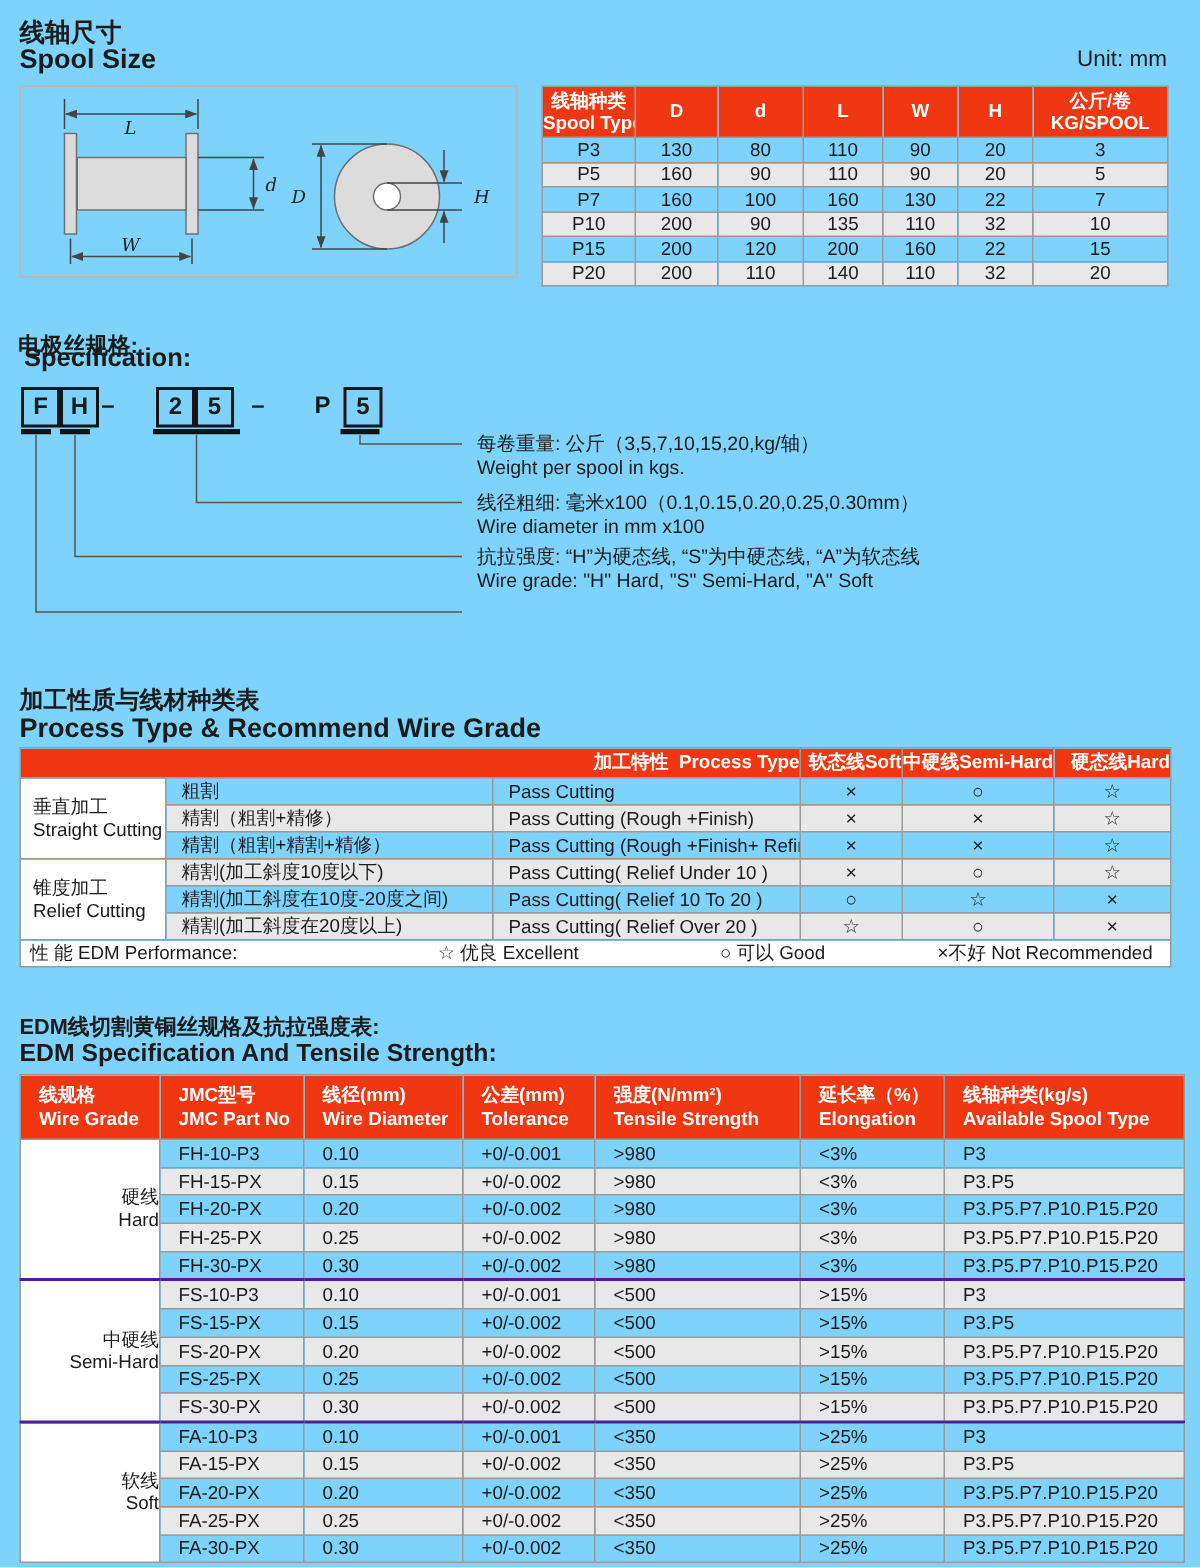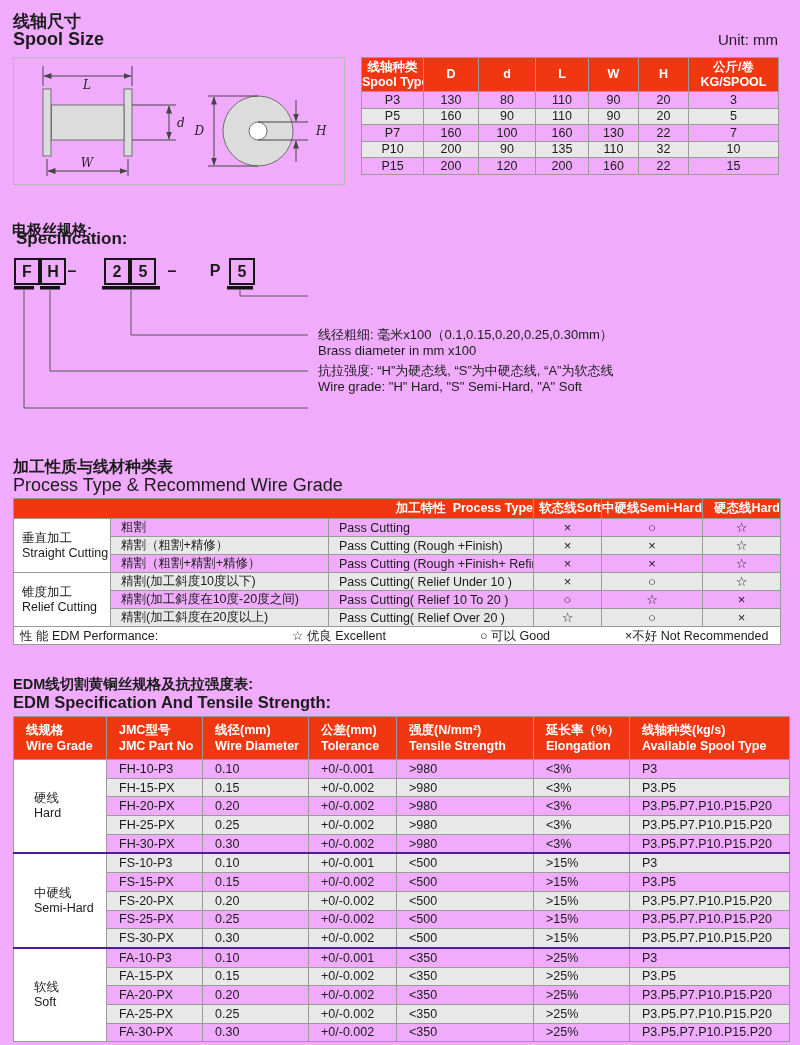--- a/index.html
+++ b/index.html
@@ -1,17 +1,17 @@
 <!DOCTYPE html>
 <html style="--accent: #F03712; --stripe: #E8E8E8;"><head>
 <meta charset="utf-8">
 <style>
   :root{ --accent:#F03712; --stripe:#E8E8E8; }
   html,body{margin:0;padding:0;background:#fff;}
-  .page{position:relative;width:800px;height:1045px;background:#f0abfc;overflow:hidden;
+  .page{position:relative;width:800px;height:1045px;background:#7dd3fc;overflow:hidden;
         font-family:"Liberation Sans","DejaVu Sans",sans-serif;color:#1b1b1b;}
   .abs{position:absolute;}
   .b{font-weight:bold;}
   
   table{border-collapse:collapse;table-layout:fixed;}
   th,td{border:1px solid #9a9a9a;padding:0;font-size:12.5px;white-space:nowrap;overflow:hidden;}
   tr.redh th{background:var(--accent);color:#fff;font-weight:bold;}
   tbody tr:nth-child(even) td{background:var(--stripe);}
   td.gcell{background:#fff !important;margin-top:40px;}
   
@@ -27,30 +27,30 @@
   .mark{text-align:center;font-size:13px;}
   .process-table td.gcell{text-align:left;padding-left:8px;line-height:15px;}
   .pfoot{position:relative;height:19px;background:#fff;}
   .pfoot span{position:absolute;top:50%;transform:translateY(-50%);font-size:12.5px;text-align:right;}
   .pfoot .fl{left:6px;}  .pfoot .fe{left:278px;}
   .pfoot .fg{left:466px;} .pfoot .fb{left:611px;}
   
   .edm-table{position:absolute;left:13px;top:716px;width:776px;}
   .edm-table th{text-align:left;padding:5px 0 5px 12px;line-height:16px;font-size:12.5px;}
   .edm-table td{height:17.7px;text-align:left;padding-left:12px;}
-  .edm-table td.gcell{padding-left:20px;line-height:15px;}
+  .edm-table td.gcell{padding-left:20px;line-height:15px;text-align:right;}
   .edm-table tr.gstart td{border-top:2px solid #4c1d95;}
   
   .t1cn{left:13px;top:10px;font-size:17px;font-weight:bold;}
   .t1en{left:13px;top:29px;font-size:18px;font-weight:bold;}
   .unit{left:680px;top:31px;width:98px;text-align:right;font-size:15px;}
   .t2cn{left:12px;top:221px;font-size:15px;font-weight:bold;}
   .t2en{left:16px;top:229px;font-size:17px;font-weight:bold;}
   .t3cn{left:13px;top:457px;font-size:16px;font-weight:bold;}
-  .t3en{left:13px;top:475px;font-size:18px;font-weight:normal;}
+  .t3en{left:13px;top:475px;font-size:18px;font-weight:bold;}
   .t4cn{left:13px;top:675px;font-size:14.5px;font-weight:bold;}
   .t4en{left:13px;top:693px;font-size:16.5px;font-weight:bold;text-align:right;}
   
   .diagram-box{left:13px;top:57px;width:330px;height:126px;border:1px solid #b8b8b8;}
   
   .cbox{position:absolute;top:258px;width:22px;height:23px;border:2px solid #151515;
         text-align:center;line-height:23px;font-size:16px;font-weight:bold;}
   .ctext{position:absolute;top:258px;width:16px;text-align:center;line-height:25px;
          font-size:16px;font-weight:bold;}
   .leg{position:absolute;left:318px;width:475px;font-size:13px;line-height:16px;}
@@ -173,20 +173,29 @@
         </tr>
       <tr>
           <td>P15</td>
           <td>200</td>
           <td>120</td>
           <td>200</td>
           <td>160</td>
           <td>22</td>
           <td>15</td>
         </tr>
+      <tr>
+          <td>P20</td>
+          <td>200</td>
+          <td>110</td>
+          <td>140</td>
+          <td>110</td>
+          <td>32</td>
+          <td>20</td>
+        </tr>
     </tbody>
   </table>
 
   <div class="abs t2cn">电极丝规格:</div>
   <div class="abs t2en">Specification:</div>
 
   <div class="cbox" style="left:14px">F</div>
   <div class="cbox" style="left:40px">H</div>
   <div class="ctext" style="left:64px">–</div>
   <div class="cbox" style="left:104px">2</div>
@@ -203,23 +212,27 @@
       <rect x="227" y="36" width="26" height="3.5"></rect>
     </g>
     <g stroke="#555" fill="none" stroke-width="1">
       <path d="M240,40V46H308"></path>
       <path d="M131,40V85H308"></path>
       <path d="M50,40V121H308"></path>
       <path d="M24,40V158H308"></path>
     </g>
   </svg>
 
+  <div class="leg" style="top:288px">
+    <div>每卷重量: 公斤（3,5,7,10,15,20,kg/轴）</div>
+    <div>Weight per spool in kgs.</div>
+  </div>
   <div class="leg" style="top:327px">
     <div>线径粗细: 毫米x100（0.1,0.15,0.20,0.25,0.30mm）</div>
-    <div>Brass diameter in mm x100</div>
+    <div>Wire diameter in mm x100</div>
   </div>
   <div class="leg" style="top:363px">
     <div>抗拉强度: “H”为硬态线, “S”为中硬态线, “A”为软态线</div>
     <div>Wire grade: "H" Hard, "S" Semi-Hard, "A" Soft</div>
   </div>
 
   <div class="abs t3cn">加工性质与线材种类表</div>
   <div class="abs t3en">Process Type &amp; Recommend Wire Grade</div>
 
   <table class="process-table">

